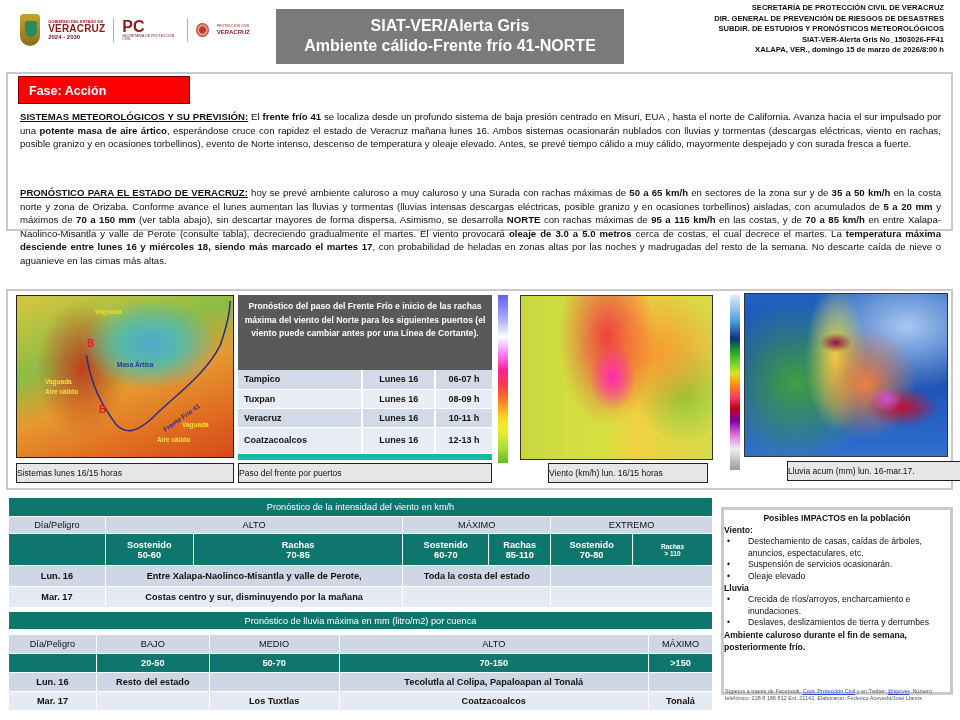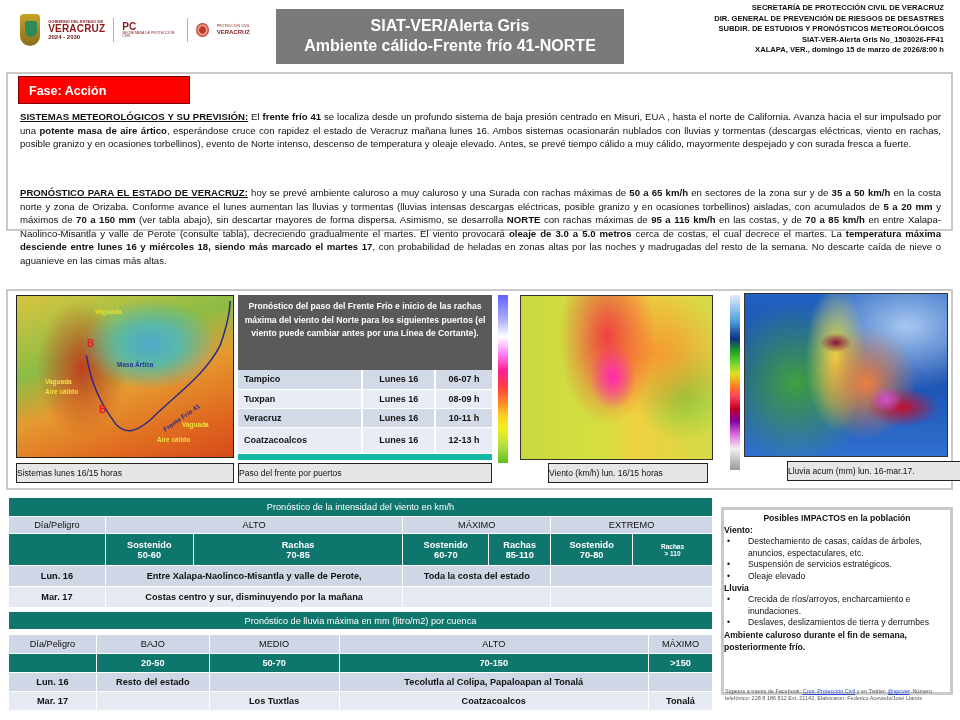--- a/index.html
+++ b/index.html
@@ -9,21 +9,21 @@
   
   .logos { position: absolute; left: 20px; top: 10px; width: 230px; height: 40px; display: flex; align-items: center; gap: 8px; }
   .shield { width: 22px; height: 32px; background: linear-gradient(#c9a227, #8a6d1c); border-radius: 4px 4px 11px 11px; position: relative; }
   .shield::after { content: ""; position: absolute; left: 5px; top: 7px; width: 12px; height: 16px; background: #2e8b57; border-radius: 2px 2px 6px 6px; }
   .gov-text { display: flex; flex-direction: column; line-height: 1; }
   .gov-small { font-size: 4px; color: #8b1a1a; font-weight: bold; }
   .gov-big { font-size: 10px; color: #8b1a1a; font-weight: bold; letter-spacing: 0.2px; }
   .gov-year { font-size: 6px; color: #6a1a1a; font-weight: bold; }
   .vsep { width: 1px; height: 24px; background: #c9a9a9; }
   .pc-block { display: flex; flex-direction: column; line-height: 1; }
-  .pc-big { font-size: 10px; color: #8b1a1a; font-weight: bold; }
+  .pc-big { font-size: 16px; color: #8b1a1a; font-weight: bold; }
   .pc-small { font-size: 3.5px; color: #8b1a1a; }
   .pc-circle { width: 14px; height: 14px; border-radius: 50%; background: radial-gradient(#c0392b 35%, #e8b9a9 40%, #c0392b 70%); }
   .ver-block { display: flex; flex-direction: column; line-height: 1; }
   .ver-small { font-size: 3.5px; color: #8b1a1a; }
   .ver-big { font-size: 6px; color: #8b1a1a; font-weight: bold; }
 
   .title-box { position: absolute; left: 276px; top: 9px; width: 348px; height: 55px; background: #7a7a7a; color: #fff; text-align: center; font-weight: bold; font-size: 16px; line-height: 20px; padding-top: 7px; }
 
   .org-info { position: absolute; right: 16px; top: 3px; text-align: right; font-size: 7.6px; font-weight: bold; line-height: 10.5px; color: #111; }
 
@@ -310,21 +310,21 @@
 
 <div class="impacts">
   <div class="imp-title">Posibles IMPACTOS en la población</div>
   <div class="imp-sec">Viento:</div>
   <div class="imp-item">
       <span class="imp-bullet">•</span>
       <span>Destechamiento de casas, caídas de árboles, anuncios, espectaculares, etc.</span>
     </div>
   <div class="imp-item">
       <span class="imp-bullet">•</span>
-      <span>Suspensión de servicios estratégicos.</span>
+      <span>Suspensión de servicios ocasionarán.</span>
     </div>
   <div class="imp-item">
       <span class="imp-bullet">•</span>
       <span>Oleaje elevado</span>
     </div>
   <div class="imp-sec">Lluvia</div>
   <div class="imp-item">
       <span class="imp-bullet">•</span>
       <span>Crecida de ríos/arroyos, encharcamiento e inundaciones.</span>
     </div>

